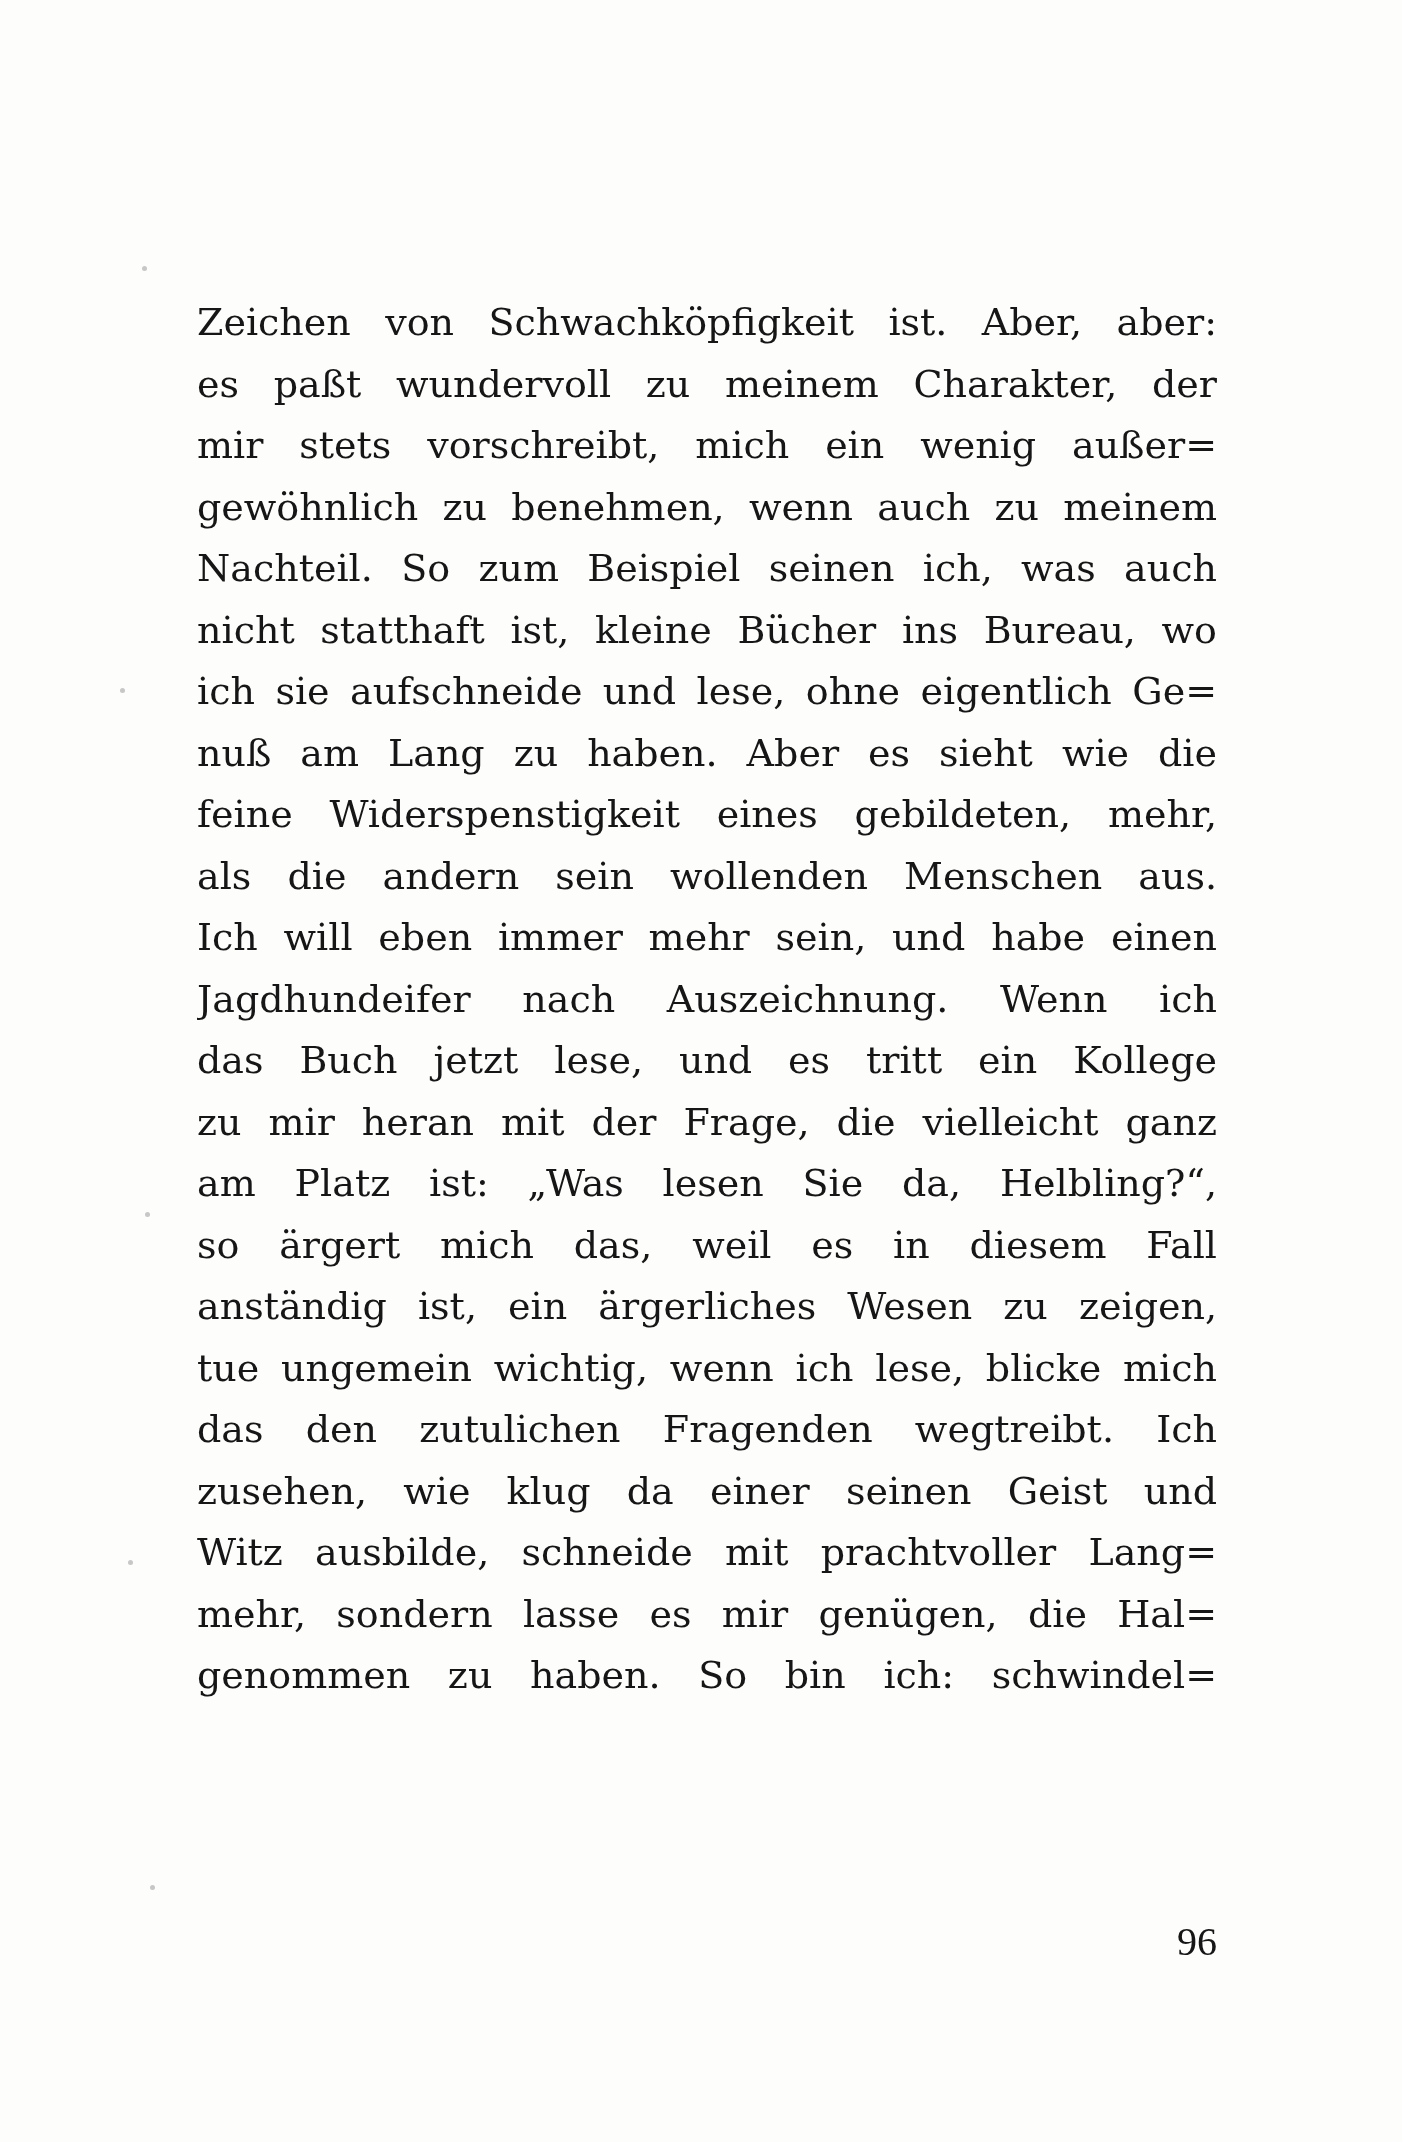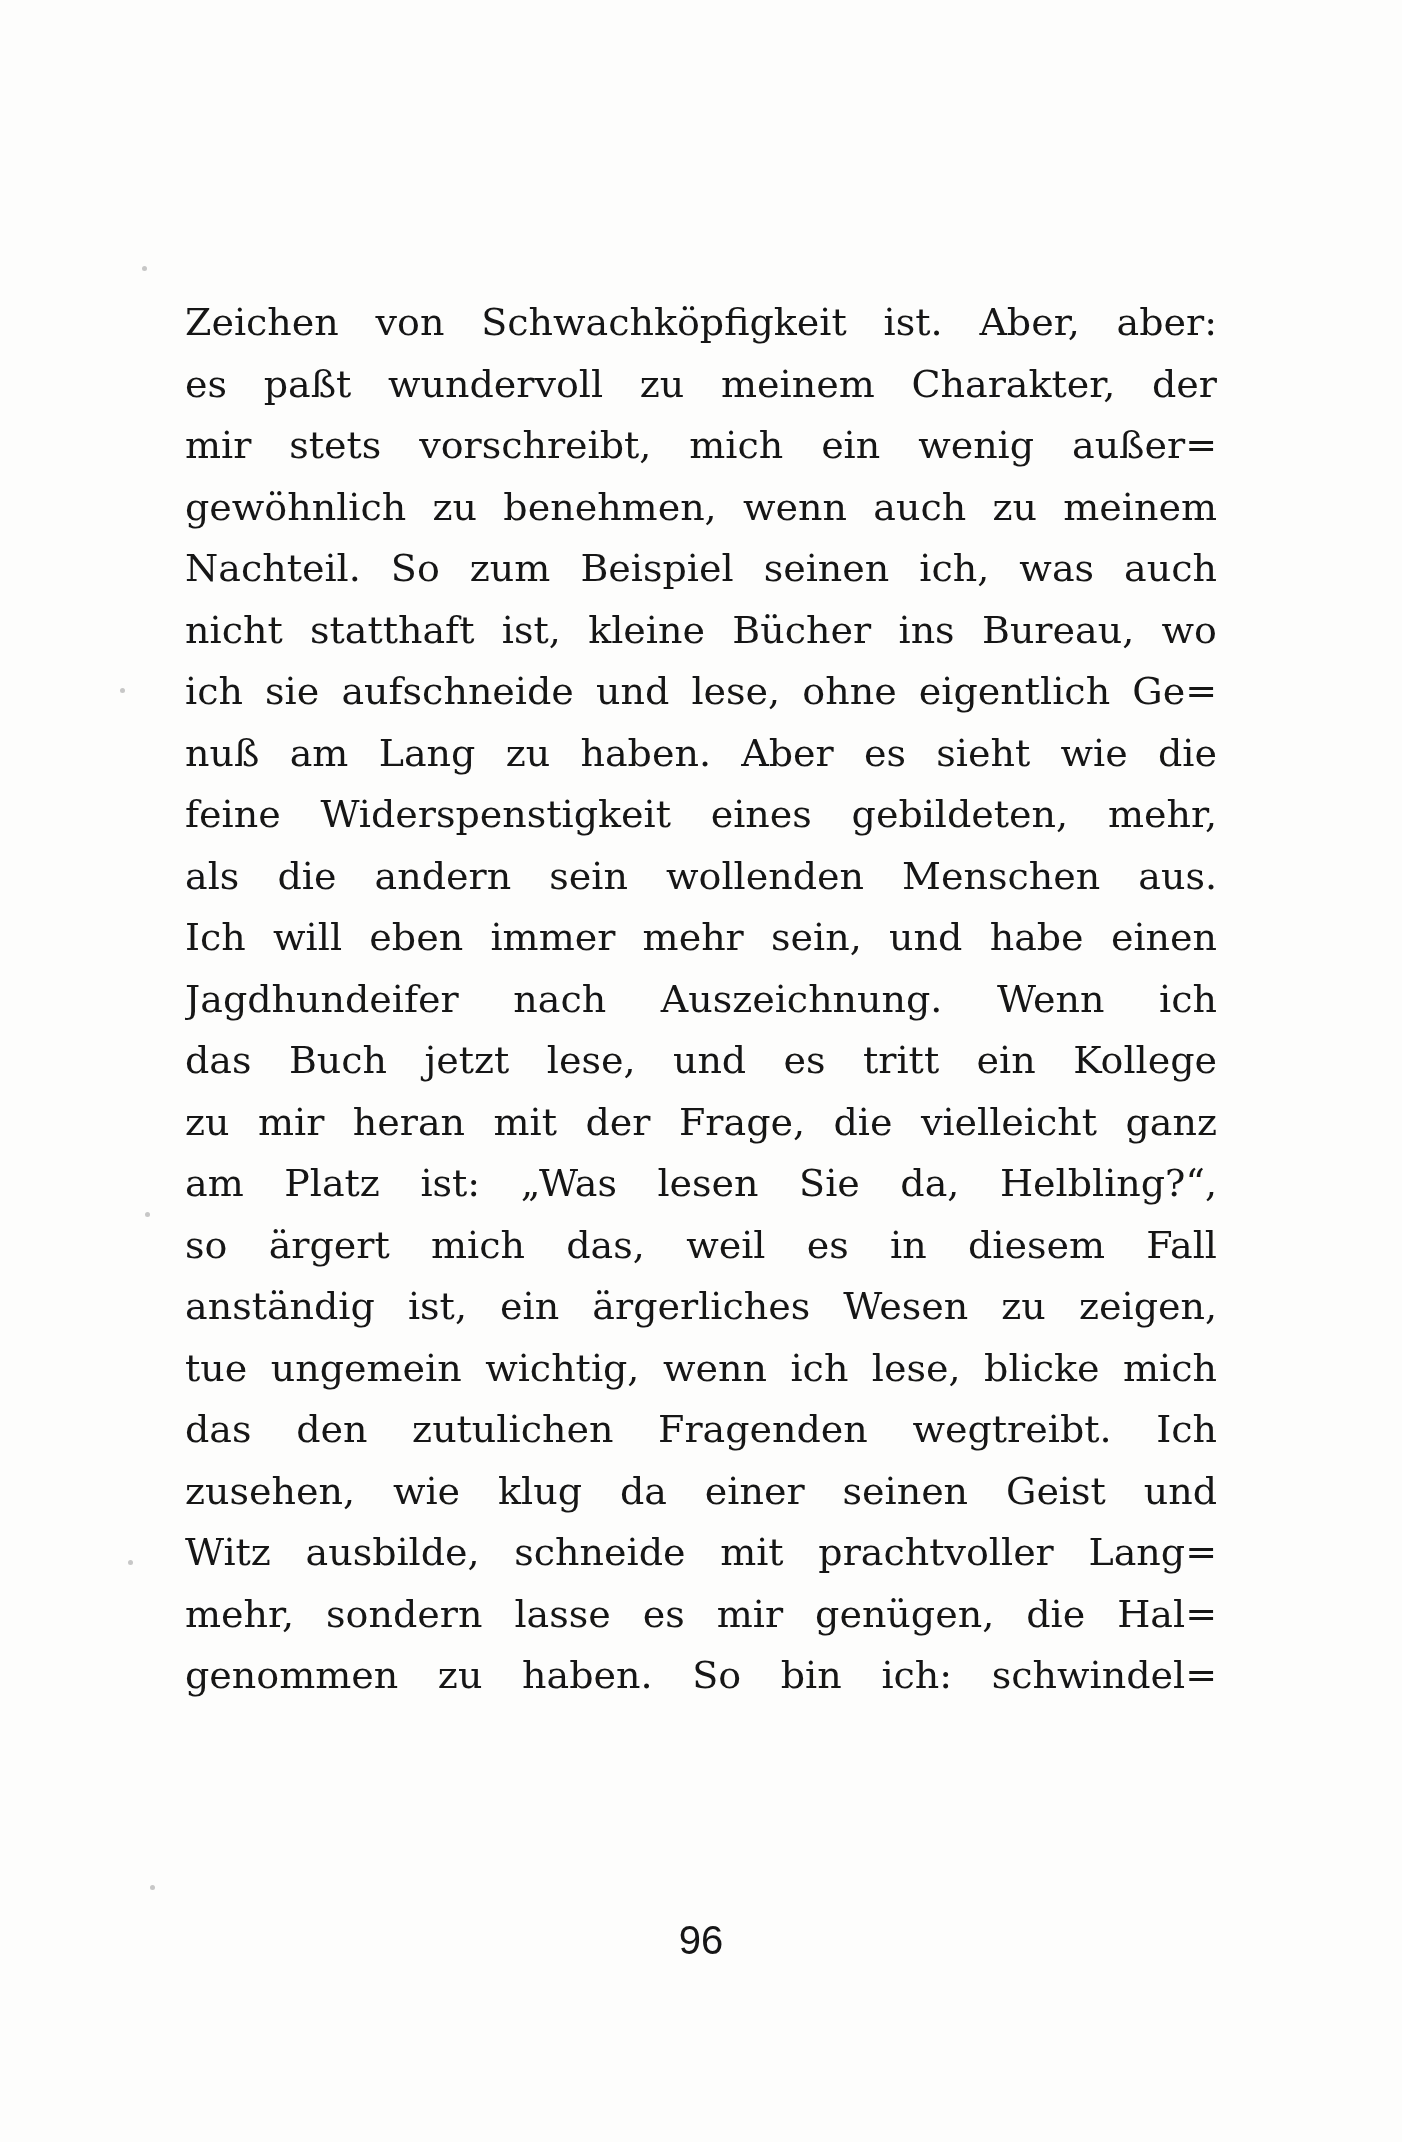--- a/index.html
+++ b/index.html
@@ -23,28 +23,29 @@
     font-family: "DejaVu Serif", serif;
     font-size: 38px;
     line-height: 61.5px;
     color: #161616;
   }
   .line {
     height: 61.5px;
     text-align: justify;
     text-align-last: justify;
     overflow: hidden;
+    margin-left: 12px;
   }
   .page-number {
     position: absolute;
     left: 185px;
     top: 1918px;
     width: 1032px;
-    text-align: center;
-    font-family: Liberation Sans, sans-serif;
+    text-align: right;
+    font-family: Liberation Serif, serif;
     font-size: 40px;
     color: #161616;
   }
   
   .speck {
     position: absolute;
     width: 5px;
     height: 5px;
     border-radius: 50%;
     background: #9a9a9a;

